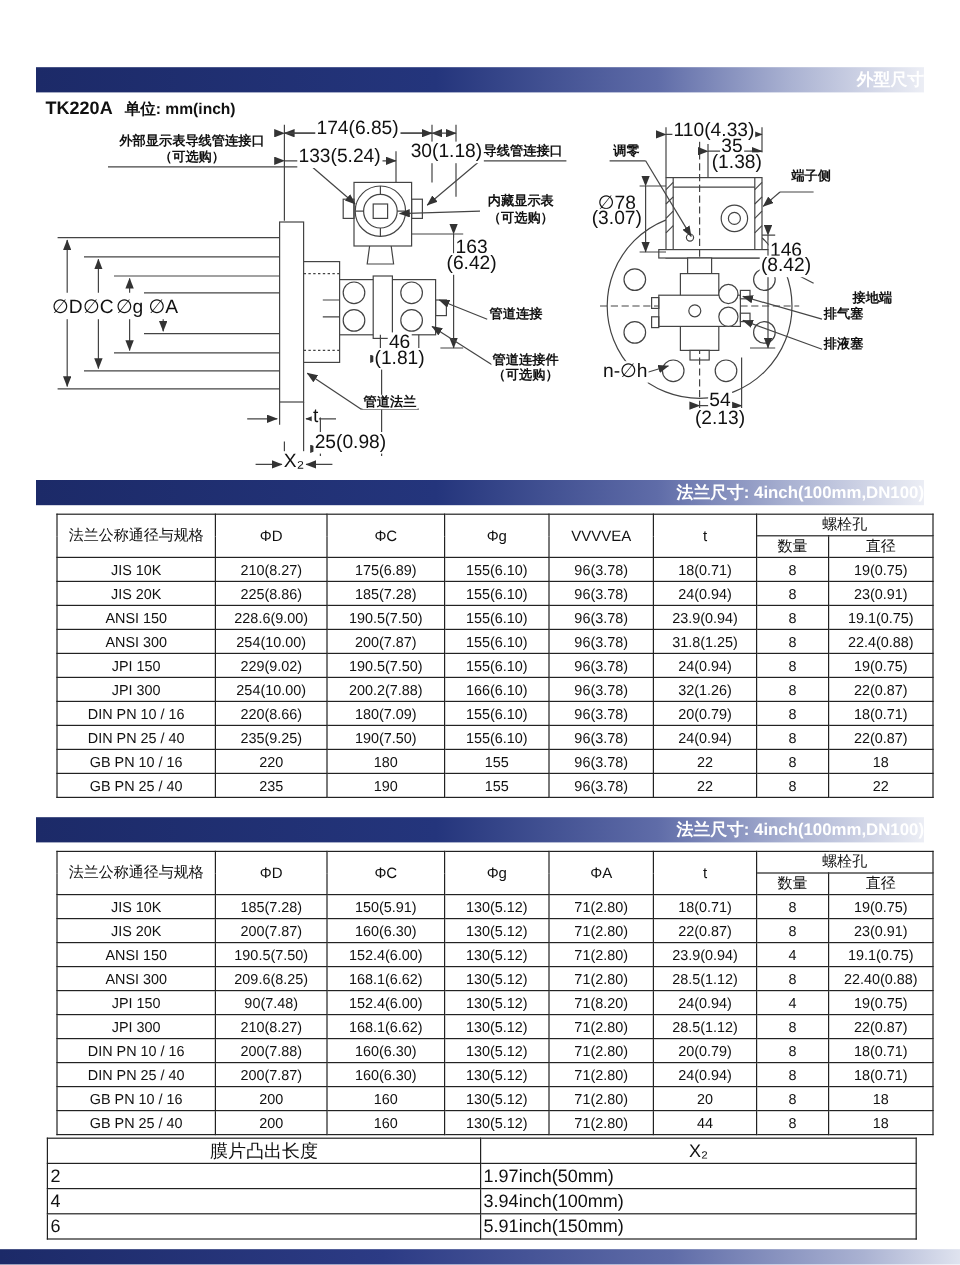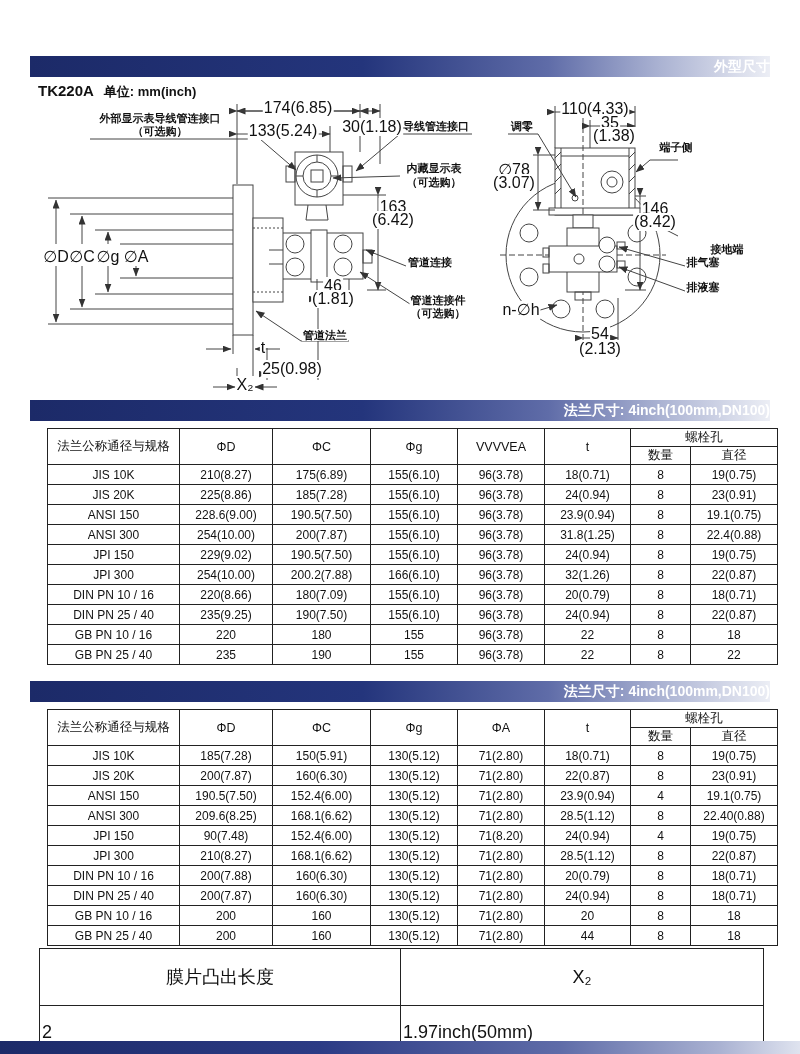--- a/index.html
+++ b/index.html
@@ -20,21 +20,21 @@
   .lbl.cn  { font-weight:bold; font-size:11px; }
   .lbl.dim { font-size:16px; }
 
   table { border-collapse:collapse; table-layout:fixed; }
   .dim-table { position:absolute; left:35px; width:730px; font-size:12px;margin-left:12px; }
   .dim-table th, .dim-table td { border:1px solid #222; text-align:center; padding:0 2px; overflow:hidden; }
   .dim-table th { font-weight:normal; font-size:12.5px; height:17px; }
   .dim-table td { height:19px; }
 
   .x2-table { position:absolute; left:39px; width:724px; font-size:12px; }
-  .x2-table th, .x2-table td { border:1px solid #222; padding:16px 2px; height:20px; font-weight:normal; font-size:18px; }
+  .x2-table th, .x2-table td { border:1px solid #222; padding:0 2px; height:20px; font-weight:normal; font-size:15px; }
 
   .bottom-bar { position:absolute; left:0; top:1041px; width:800px; height:13px;
          background:linear-gradient(90deg,#1c2a68 0%,#2c3b85 40%,#5f6ca8 70%,#aab2d2 90%,#dfe3ef 100%); }
 </style>
 </head>
 <body>
 
 <div class="page">
 
   <div class="bar" style="top:56px;">

